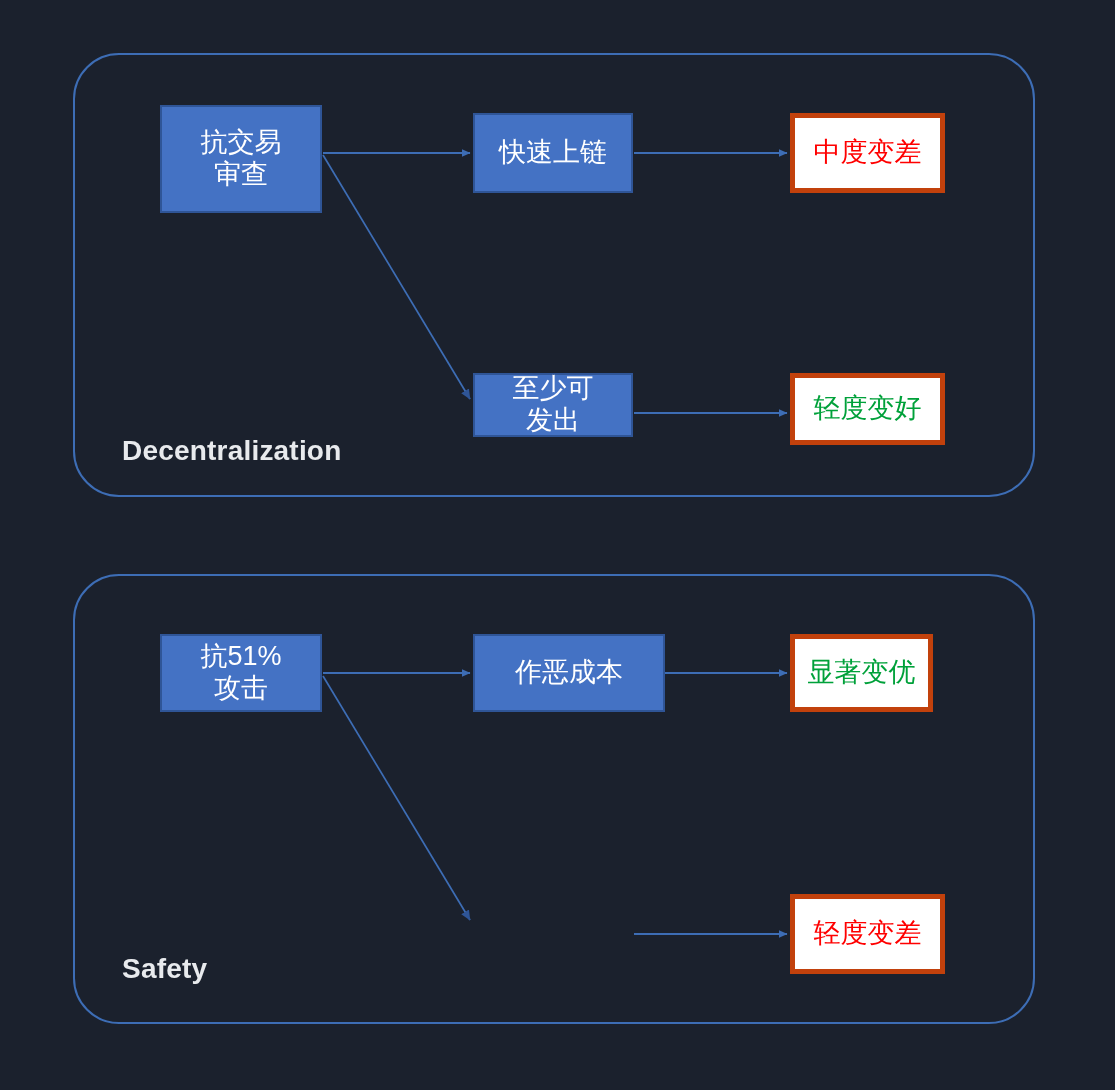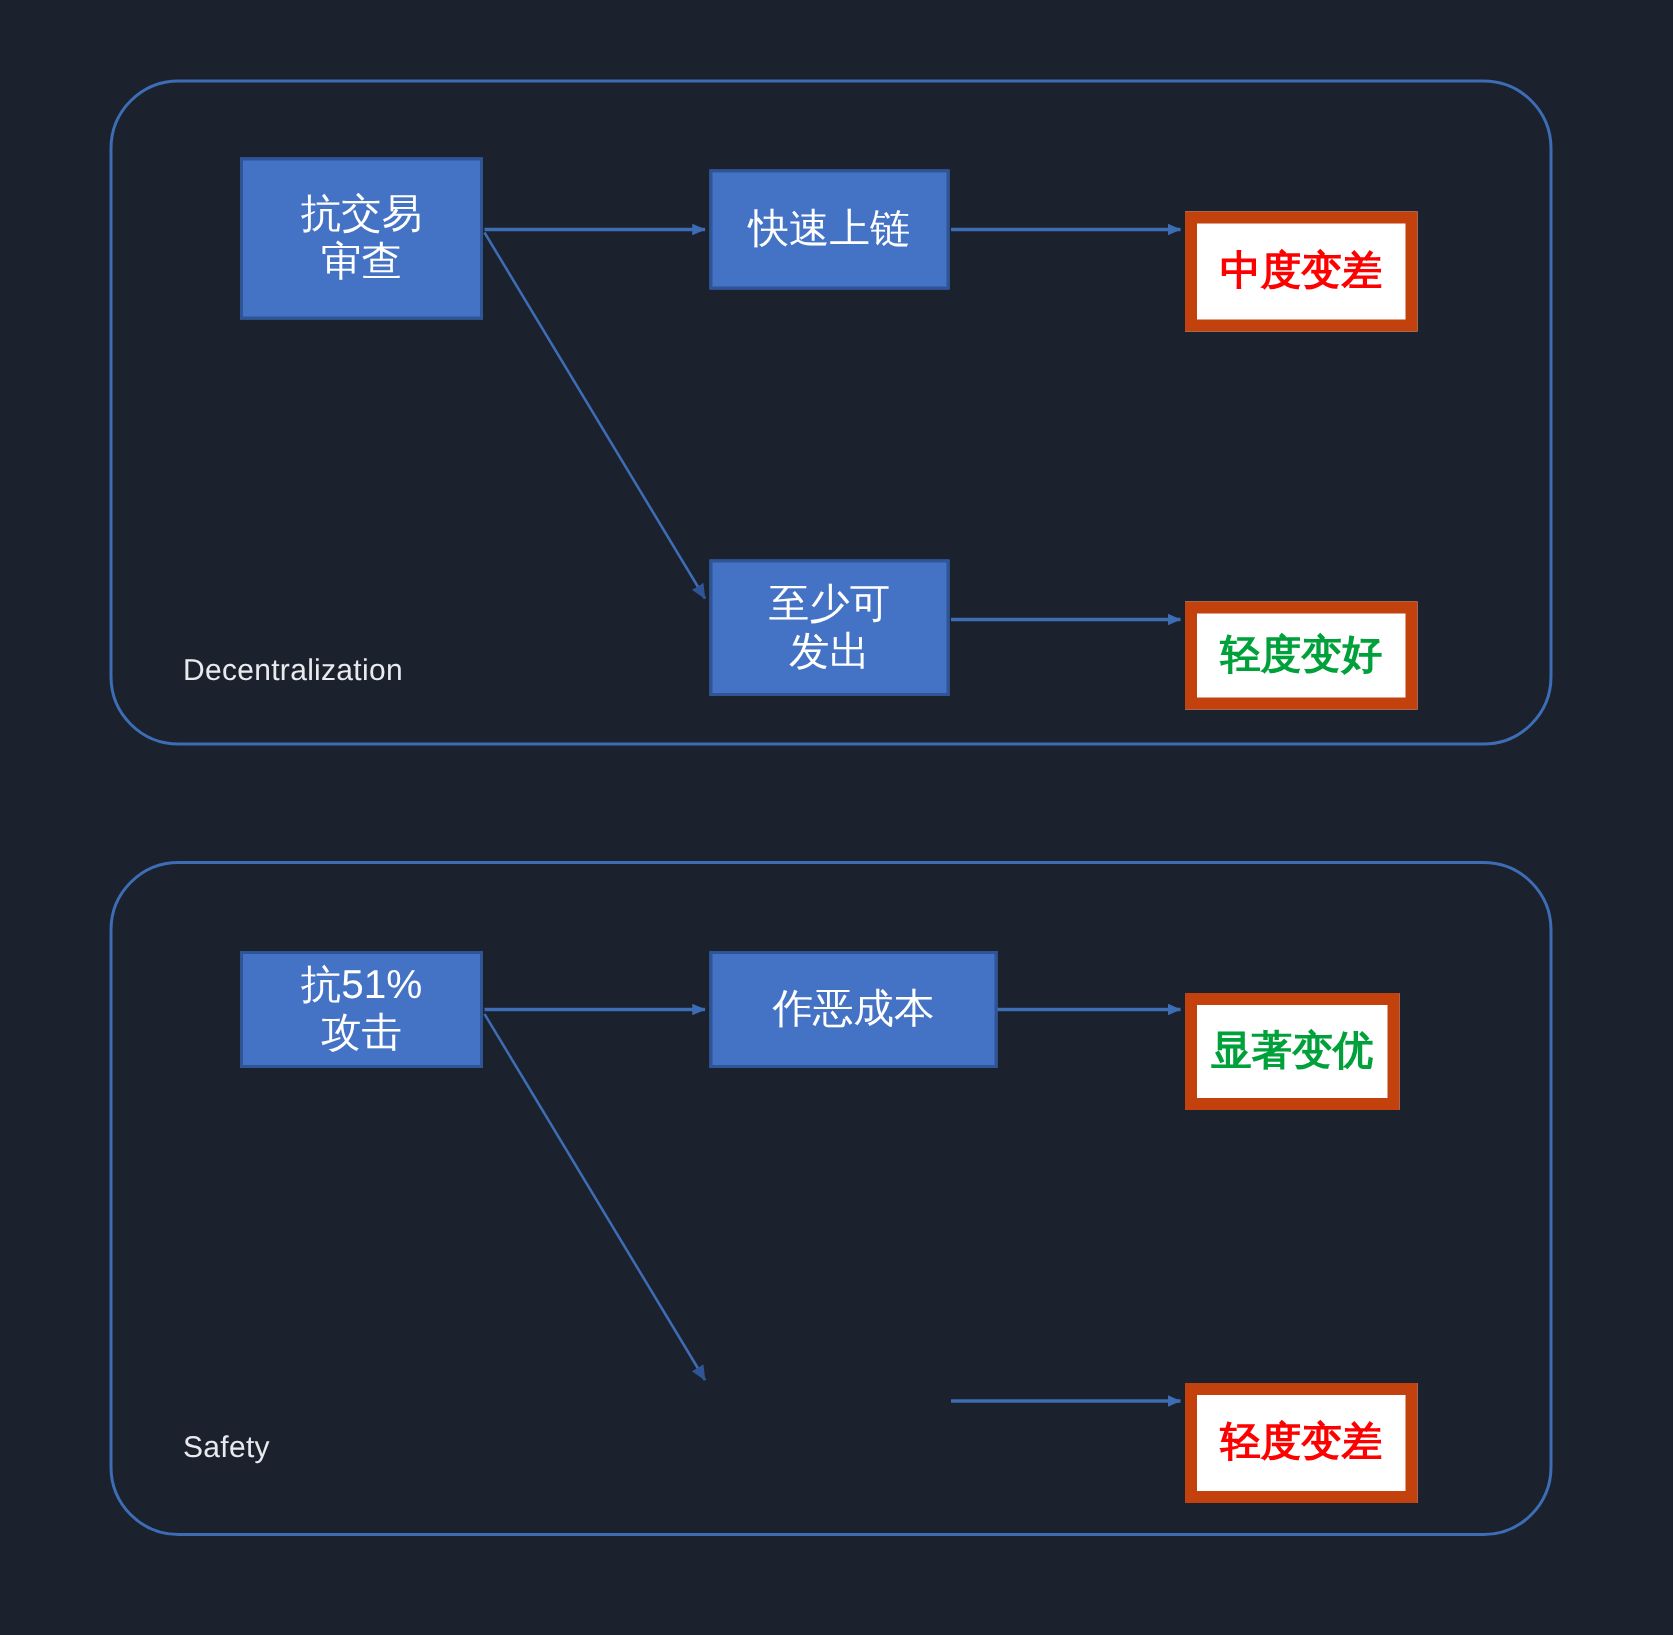--- a/index.html
+++ b/index.html
@@ -37,24 +37,25 @@
   #group-safety {
     left: 73px;
     top: 574px;
     width: 962px;
     height: 450px;
   }
 
   .group-label {
     position: absolute;
     color: #e8eaed;
-    font-size: 20px;
+    font-size: 28px;
     letter-spacing: 0.2px;
     white-space: nowrap;
     line-height: 1;
+    font-weight: bold;
   }
   #label-decentralization { left: 122px; top: 437px; }
   #label-safety { left: 122px; top: 955px; }
 
   
   .node {
     position: absolute;
     box-sizing: border-box;
     display: flex;
     align-items: center;
@@ -63,33 +64,32 @@
     line-height: 1.17;
   }
   .node.blue {
     background: #4472c4;
     border: 2px solid #2f5597;
     color: #ffffff;
     font-size: 27px;
   }
   .node.result {
     background: #ffffff;
-    border: 8px solid #c2410c;
+    border: 5px solid #c2410c;
     font-size: 27px;
-    font-weight: bold;
-    margin-top: 28px;
+    font-weight: normal;
   }
   .node.result.bad  { color: #ff0000; }
   .node.result.good { color: #00a13a; }
 
   
   #node-censorship   { left: 160px; top: 105px; width: 162px; height: 108px; }
   #node-fast-chain   { left: 473px; top: 113px; width: 160px; height: 80px; }
   #node-mid-worse    { left: 790px; top: 113px; width: 155px; height: 80px; }
-  #node-at-least-send{ left: 473px; top: 373px; width: 160px; height: 91px; }
+  #node-at-least-send{ left: 473px; top: 373px; width: 160px; height: 64px; }
   #node-light-better { left: 790px; top: 373px; width: 155px; height: 72px; }
 
   
   #node-51-attack    { left: 160px; top: 634px; width: 162px; height: 78px; }
   #node-evil-cost    { left: 473px; top: 634px; width: 192px; height: 78px; }
   #node-sig-better   { left: 790px; top: 634px; width: 143px; height: 78px; }
   #node-rent-prob    { left: 473px; top: 894px; width: 160px; height: 80px; }
   #node-light-worse  { left: 790px; top: 894px; width: 155px; height: 80px; }
 
   

